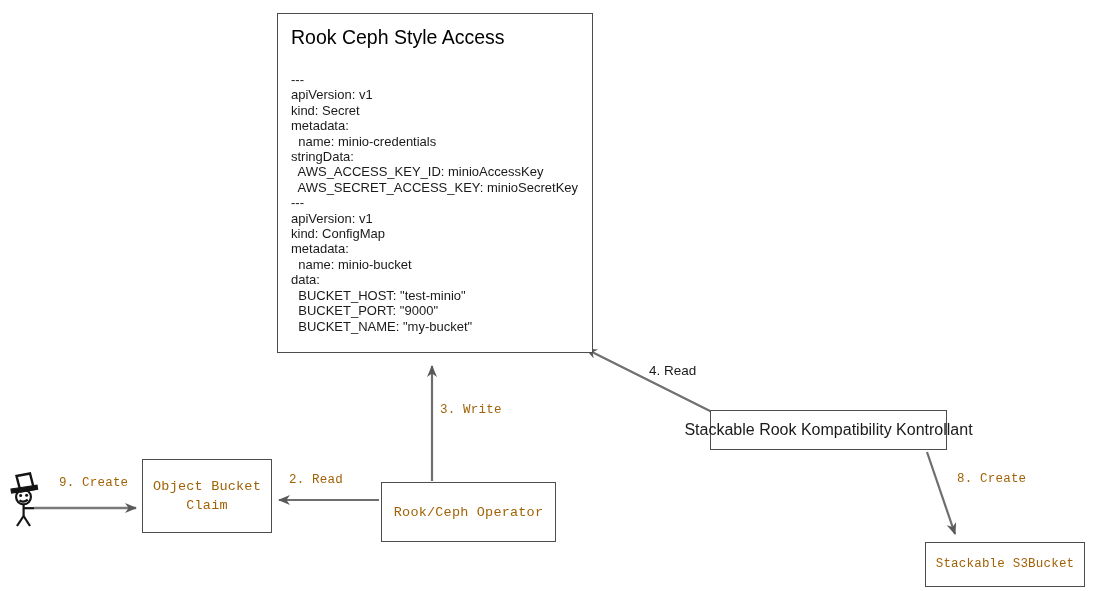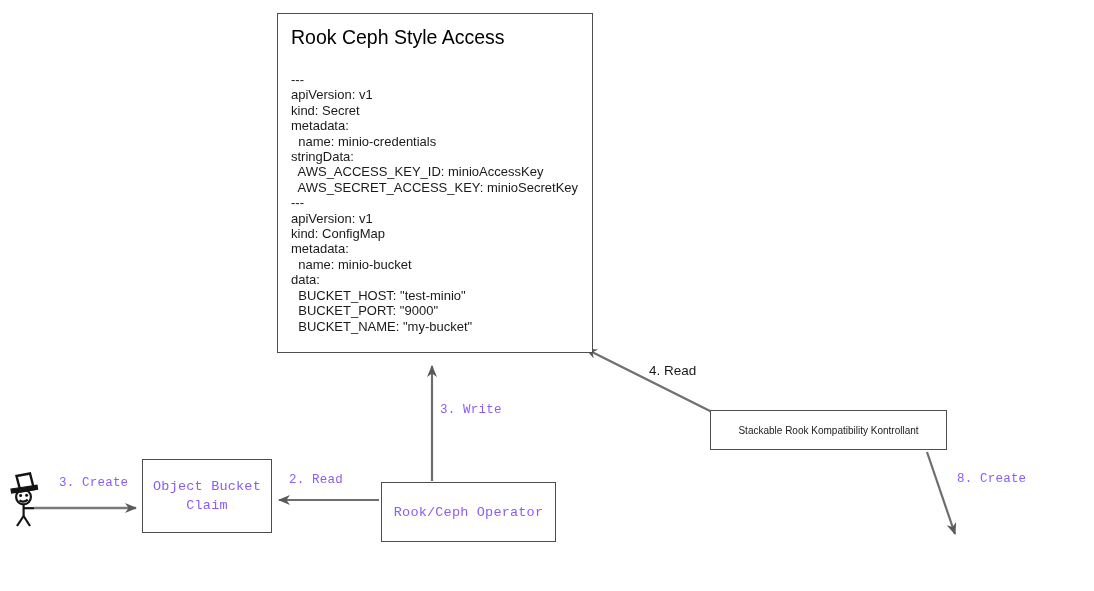--- a/index.html
+++ b/index.html
@@ -35,21 +35,21 @@
   .node-center {
     display: flex;
     align-items: center;
     justify-content: center;
     text-align: center;
   }
   .mono {
     font-family: "Liberation Mono", "DejaVu Sans Mono", monospace;
     font-size: 13.5px;
     line-height: 19px;
-    color: #8b5cf6;
+    color: #a16207;
     letter-spacing: 0.2px;
   }
   .sans {
     font-family: "Liberation Sans", sans-serif;
     color: #1a1a1a;
   }
 
   
   #yaml-card {
     left: 277px;
@@ -87,21 +87,21 @@
     width: 175px;
     height: 60px;
   }
   #node-srkk {
     left: 710px;
     top: 410px;
     width: 237px;
     height: 40px;
   }
   #node-srkk .label {
-    font-size: 10px;
+    font-size: 16px;
     white-space: nowrap;
   }
   #node-s3 {
     left: 925px;
     top: 542px;
     width: 160px;
     height: 45px;
   }
   #node-s3 .label {
     font-size: 12.5px;
@@ -209,20 +209,23 @@
   </div>
 
   <div class="node node-center" id="node-operator">
     <div class="label mono">Rook/Ceph Operator</div>
   </div>
 
   <div class="node node-center" id="node-srkk">
     <div class="label sans">Stackable Rook Kompatibility Kontrollant</div>
   </div>
 
-
-  <div class="edge-label mono" id="label-create-1">3. Create</div>
+  <div class="node node-center" id="node-s3">
+    <div class="label mono">Stackable S3Bucket</div>
+  </div>
+
+  <div class="edge-label mono" id="label-create-1">9. Create</div>
   <div class="edge-label mono" id="label-read-2">2. Read</div>
   <div class="edge-label mono" id="label-write-3">3. Write</div>
   <div class="edge-label sans" id="label-read-4">4. Read</div>
   <div class="edge-label mono" id="label-create-5">8. Create</div>
 
 </div>
 
 </body></html>

